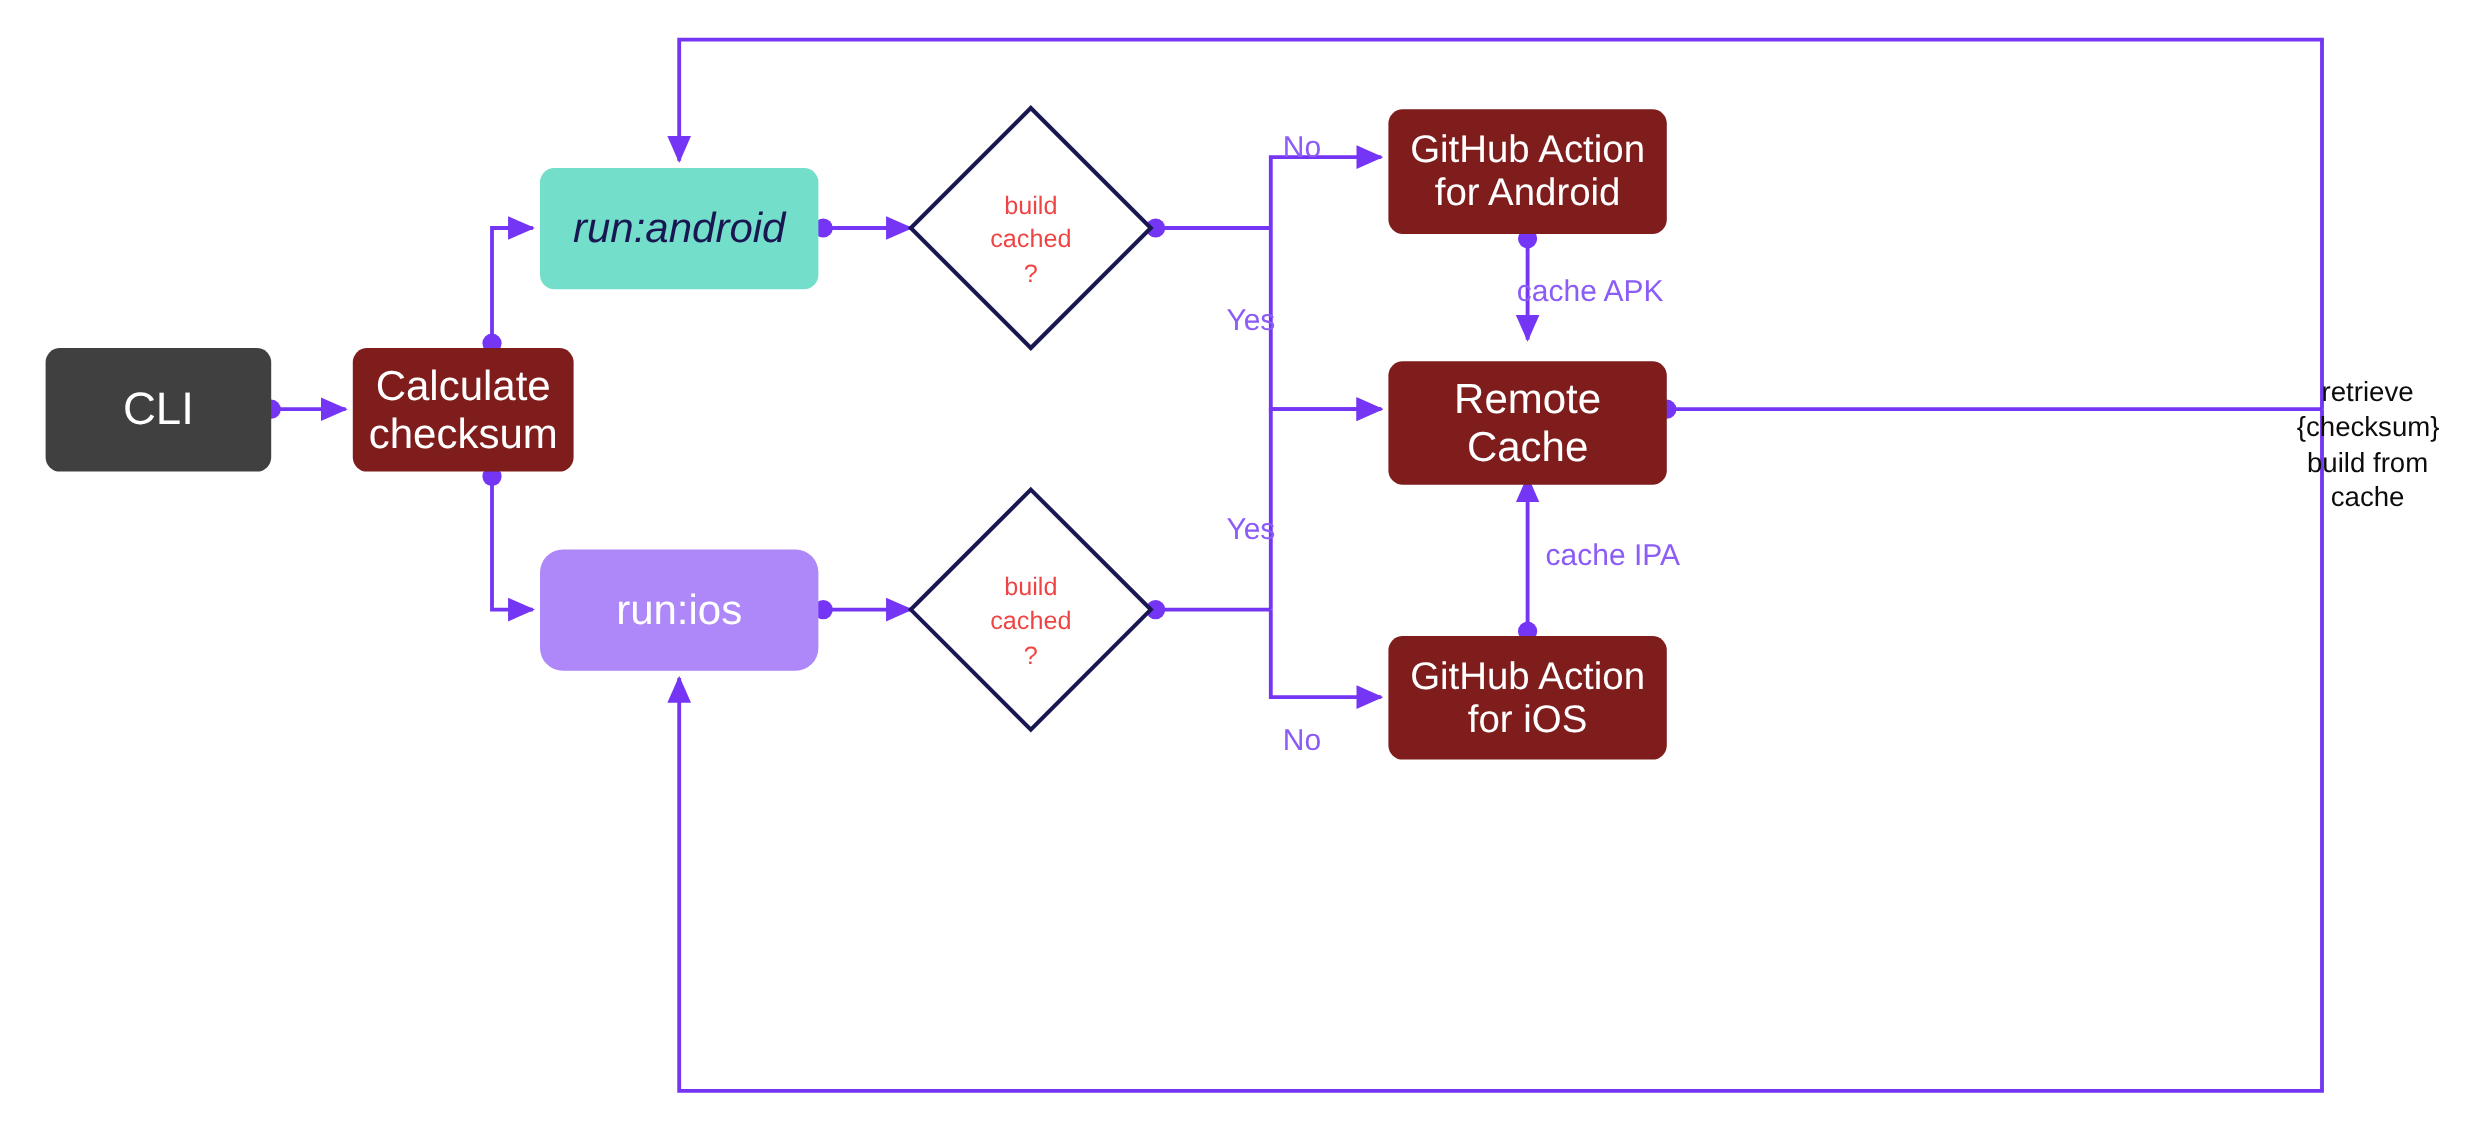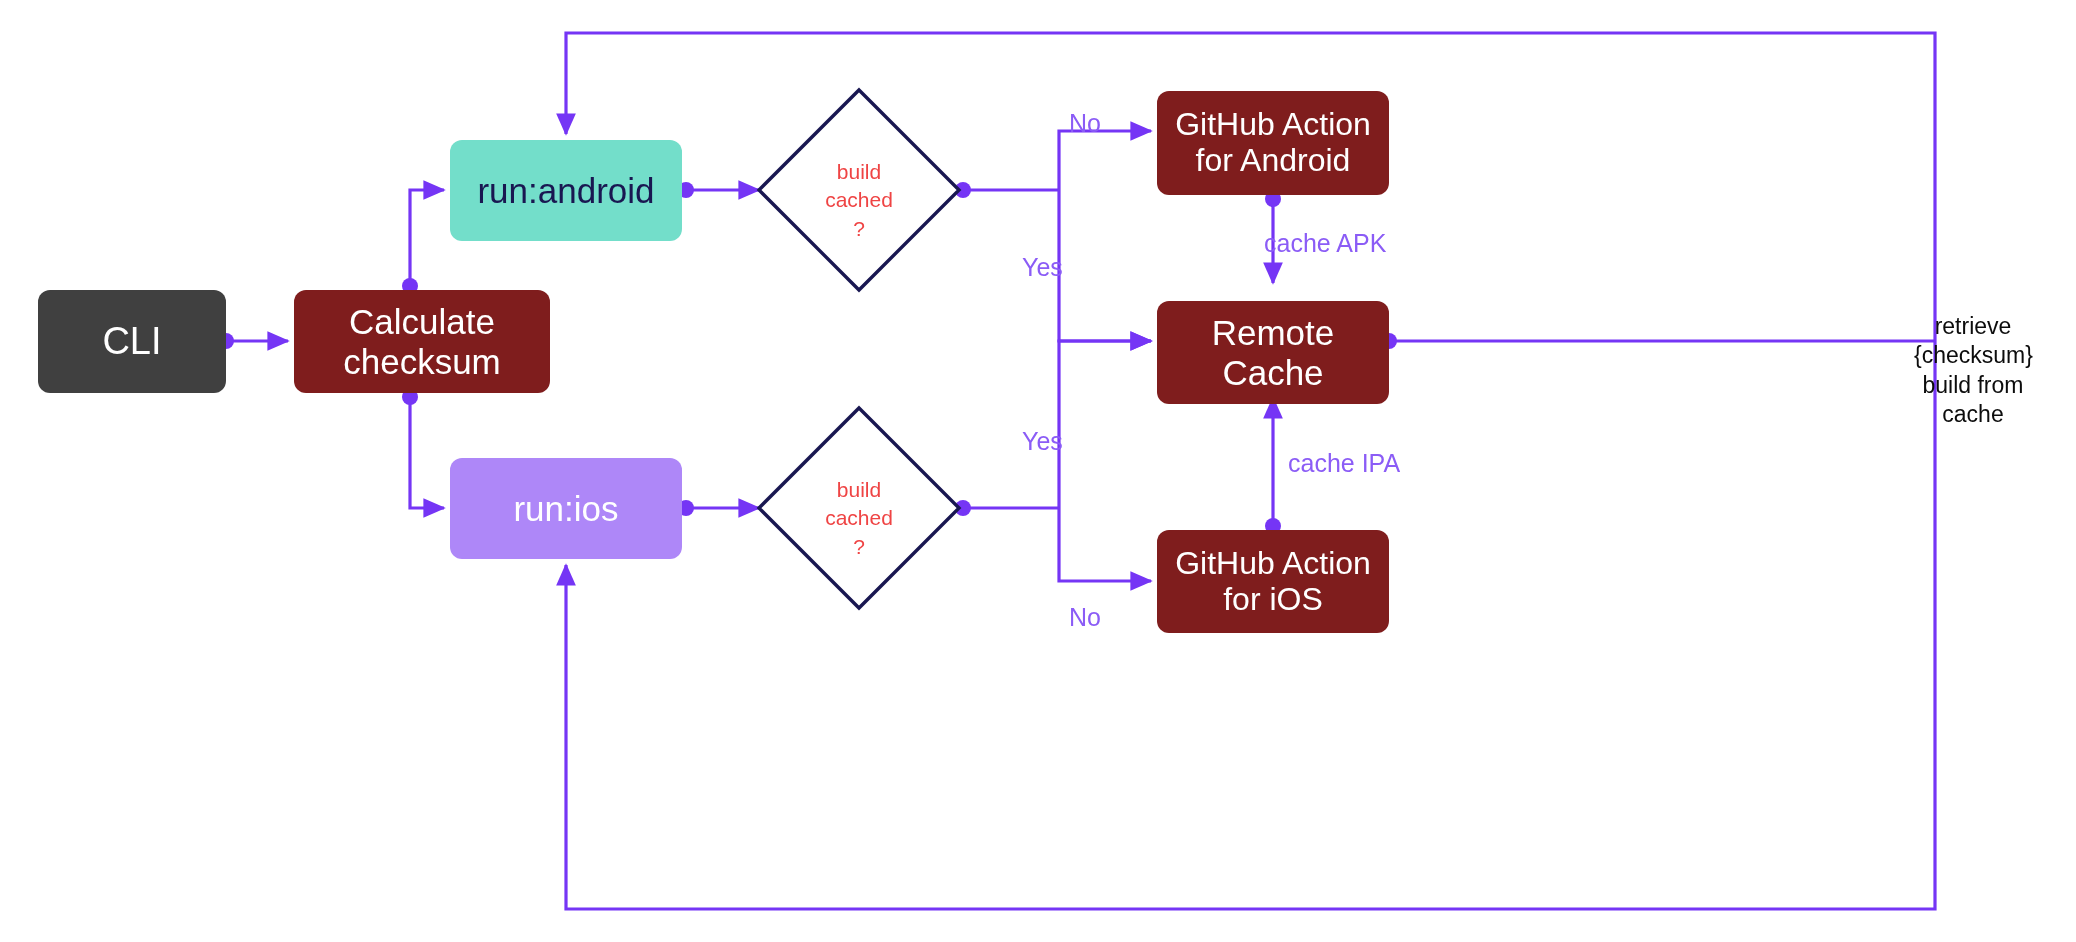--- a/index.html
+++ b/index.html
@@ -32,22 +32,22 @@
     align-items: center;
     justify-content: center;
     text-align: center;
     border-radius: 12px;
     line-height: 1.12;
     white-space: pre-line;
     z-index: 3;
   }
   .node.dark   { background: #7f1d1d; color: #ffffff; }
   .node.purple { background: #404040; color: #ffffff; text-align: right; }
-  .node.teal   { background: #73DECA; color: #191751; }
-  .node.lav    { background: #AE87F8; color: #ffffff; }
+  .node.teal   { background: #73DECA; color: #191751; font-style: italic; }
+  .node.lav    { background: #AE87F8; color: #ffffff; border-radius: 19px; }
 
   .edge-label {
     position: absolute;
     color: #8b5cf6;
     font-size: 25px;
     line-height: 1.22;
     white-space: pre-line;
     text-align: center;
     z-index: 4;
   }
@@ -124,21 +124,21 @@
     </g>
 
     <g fill="#ffffff" stroke="#191751" stroke-width="3.4">
       <path d="M 859 90 L 959 190 L 859 290 L 759 190 Z"></path>
       <path d="M 859 408 L 959 508 L 859 608 L 759 508 Z"></path>
     </g>
   </svg>
 
   <div class="node purple" style="left:38px; top:290px; width:188px; height:103px; font-size:38px;">CLI</div>
 
-  <div class="node dark" style="left:294px; top:290px; width:256px; height:103px; font-size:35px;">Calculate
+  <div class="node dark" style="left:294px; top:290px; width:184px; height:103px; font-size:35px;">Calculate
 checksum</div>
 
   <div class="node teal" style="left:450px; top:140px; width:232px; height:101px; font-size:35px;">run:android</div>
 
   <div class="node lav" style="left:450px; top:458px; width:232px; height:101px; font-size:35px;">run:ios</div>
 
   <div class="node dark" style="left:1157px; top:91px; width:232px; height:104px; font-size:32px;">GitHub Action
 for Android</div>
 
   <div class="node dark" style="left:1157px; top:289px; width:232px; height:103px; font-size:35px;margin-top:12px;">Remote

